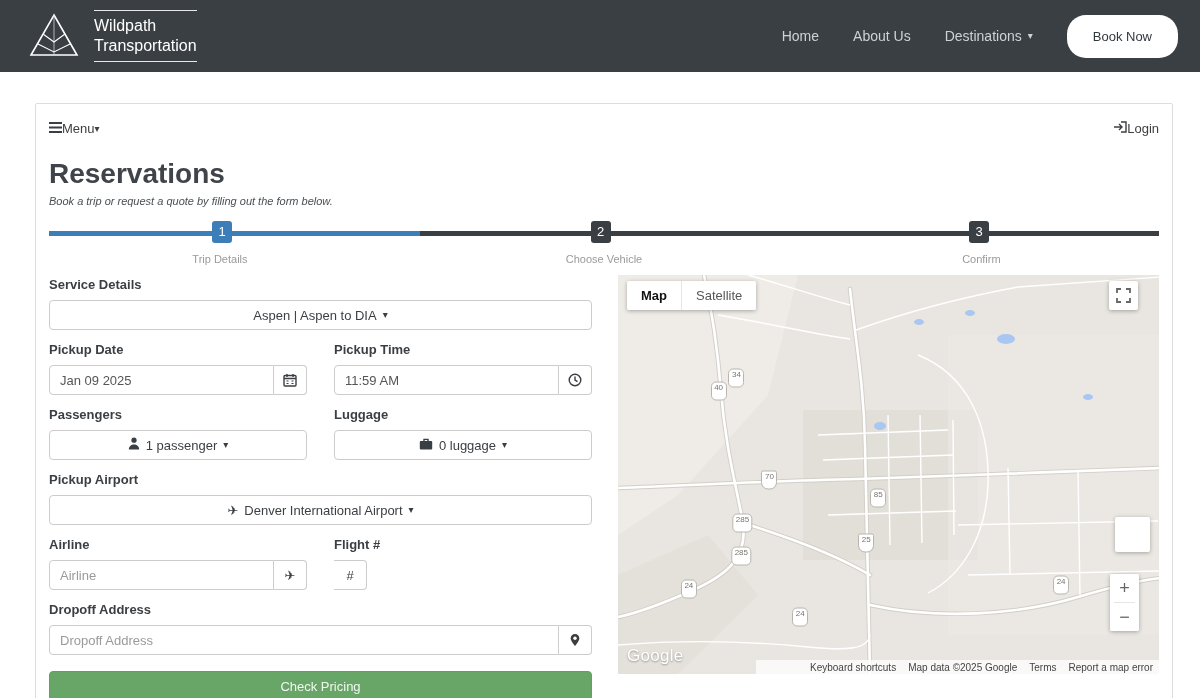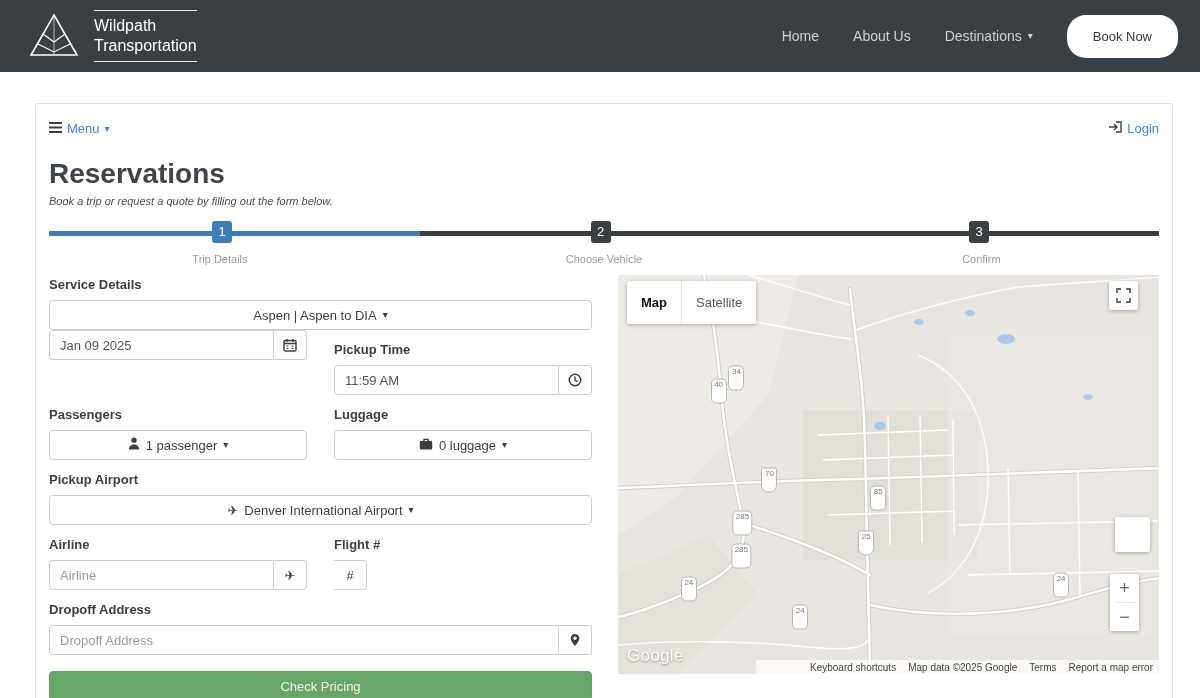--- a/index.html
+++ b/index.html
@@ -16,21 +16,21 @@
     border-top:1px solid #e8e8e8; border-bottom:1px solid #e8e8e8; min-width:96px;}
   .topnav{ display:flex; align-items:center; gap:34px; }
   .topnav a{ color:#cdd2d6; text-decoration:none; font-size:14px; display:flex; align-items:center; gap:6px; cursor:pointer;}
   .caret{ font-size:10px; line-height:1; }
   .booknow{ background:#fff; color:#33383d; border:none; border-radius:19px; height:43px;
     padding:0 26px; font-size:13px; cursor:pointer; font-family:inherit; }
   
   .card{ width:1138px; margin:31px auto 0 35px; border:1px solid #ddd; border-radius:2px;
     background:#fff; padding:13px; }
   .menubar{ display:flex; justify-content:space-between; align-items:center; font-size:13px; color:#33383d; padding:4px 0 2px;}
-  .menubar .mitem{ display:flex; align-items:center; gap:5px; cursor:pointer; color:#3b82f6; text-decoration:none;}
+  .menubar .mitem{ display:flex; align-items:center; cursor:pointer; color:#404040; text-decoration:none;}
   .page-title{ font-size:28px; font-weight:bold; color:#3f444a; margin:20px 0 5px; }
   .page-sub{ font-size:11px; font-style:italic; color:#4a4f54; margin-bottom:14px; }
   
   .steps{ position:relative; height:50px; margin:6px 0 2px; }
   .steps .bar{ position:absolute; left:0; right:0; top:10px; height:5px; background:var(--dark,#3a3f44);}
   .steps .bar .fill{ height:100%; background:var(--primary,#3d7eb8); }
   .badge{ position:absolute; top:0; width:20px; height:22px; line-height:22px; text-align:center;
     color:#fff; font-size:13px; border-radius:3px; background:var(--dark,#3a3f44); transform:translateX(-50%); cursor:pointer;}
   .badge.active{ background:var(--primary,#3d7eb8); }
   .step-label{ position:absolute; top:32px; transform:translateX(-50%); font-size:11px; color:#9a9a9a; white-space:nowrap;}
@@ -51,25 +51,25 @@
   .igroup input::placeholder{ color:#9a9a9a; }
   .ibtn{ width:33px; height:30px; border:1px solid #ccc; border-left:none; border-radius:0 4px 4px 0;
     background:#fff; display:flex; align-items:center; justify-content:center; color:#3a3f44; cursor:pointer;
     font-size:13px; font-family:inherit;}
   .glyph{ font-size:13px; line-height:1; }
   .submit{ width:100%; height:30px; margin-top:16px; background:var(--success,#67a667); color:#f2f6f2;
     border:1px solid #61a061; border-radius:4px; font-size:13px; cursor:pointer; font-family:inherit;}
   
   .map{ flex:1; height:399px; position:relative; margin-top:2px; background:#e9e6e1; overflow:hidden; }
   .map svg.roads{ position:absolute; inset:0; }
-  .shield{ position:absolute; transform:translate(-50%,-50%); min-width:16px; height:25px; line-height:10px;
+  .shield{ position:absolute; transform:translate(-50%,-50%); min-width:16px; height:19px; line-height:10px;
     padding:0 2px; background:#fff; border:1px solid #b9b5ae; border-radius:5px; font-size:8px; color:#78756f; text-align:center;}
   .shield.shield-i{ border-radius:2px 2px 7px 7px; }
   .map-type{ position:absolute; top:6px; left:9px; display:flex; box-shadow:0 1px 4px rgba(0,0,0,.3); border-radius:2px; overflow:hidden;}
-  .map-type button{ background:#fff; border:none; height:43px; padding:0 14px; font-size:13px; color:#565656; cursor:pointer; font-family:inherit;}
+  .map-type button{ background:#fff; border:none; height:29px; padding:0 14px; font-size:13px; color:#565656; cursor:pointer; font-family:inherit;}
   .map-type button.sel{ font-weight:bold; color:#111; }
   .map-type .sep{ width:1px; background:#e6e6e6; }
   .fsbtn{ position:absolute; top:6px; right:21px; width:29px; height:29px; background:#fff; border:none;
     box-shadow:0 1px 4px rgba(0,0,0,.3); border-radius:2px; display:flex; align-items:center; justify-content:center; cursor:pointer;}
   .pegman{ position:absolute; right:9px; bottom:122px; width:35px; height:35px; background:#fff;
     box-shadow:0 1px 4px rgba(0,0,0,.3); border-radius:2px; cursor:pointer; border:none;}
   .zoomctl{ position:absolute; right:20px; bottom:43px; width:29px; background:#fff;
     box-shadow:0 1px 4px rgba(0,0,0,.3); border-radius:2px; overflow:hidden;}
   .zoomctl button{ width:29px; height:28px; background:#fff; border:none; font-size:18px; color:#666; cursor:pointer; font-family:inherit;}
   .zoomctl .zsep{ height:1px; background:#e6e6e6; margin:0 4px; }
@@ -161,20 +161,21 @@
     <div class="form-col">
 
       <div class="flabel first">Service Details</div>
       <div class="selectbox">
         <span>Aspen | Aspen to DIA</span>
         <span class="caret">▾</span>
       </div>
 
       <div class="two-col">
         <div class="col">
+          <div class="flabel">Pickup Date</div>
           <div class="igroup">
             <input value="Jan 09 2025" style="">
             <button class="ibtn">
               <svg width="14" height="14" viewBox="0 0 14 14">
                   <rect x="1" y="2.5" width="12" height="10.5" rx="1" class="ic"></rect>
                   <path d="M1 5.5h12M4 1v3M10 1v3" class="ic"></path>
                   <path d="M3.5 8h2M8.5 8h2M3.5 10.5h2M8.5 10.5h2" stroke="#3a3f44" stroke-width="1.2"></path>
                 </svg>
             </button>
           </div>

